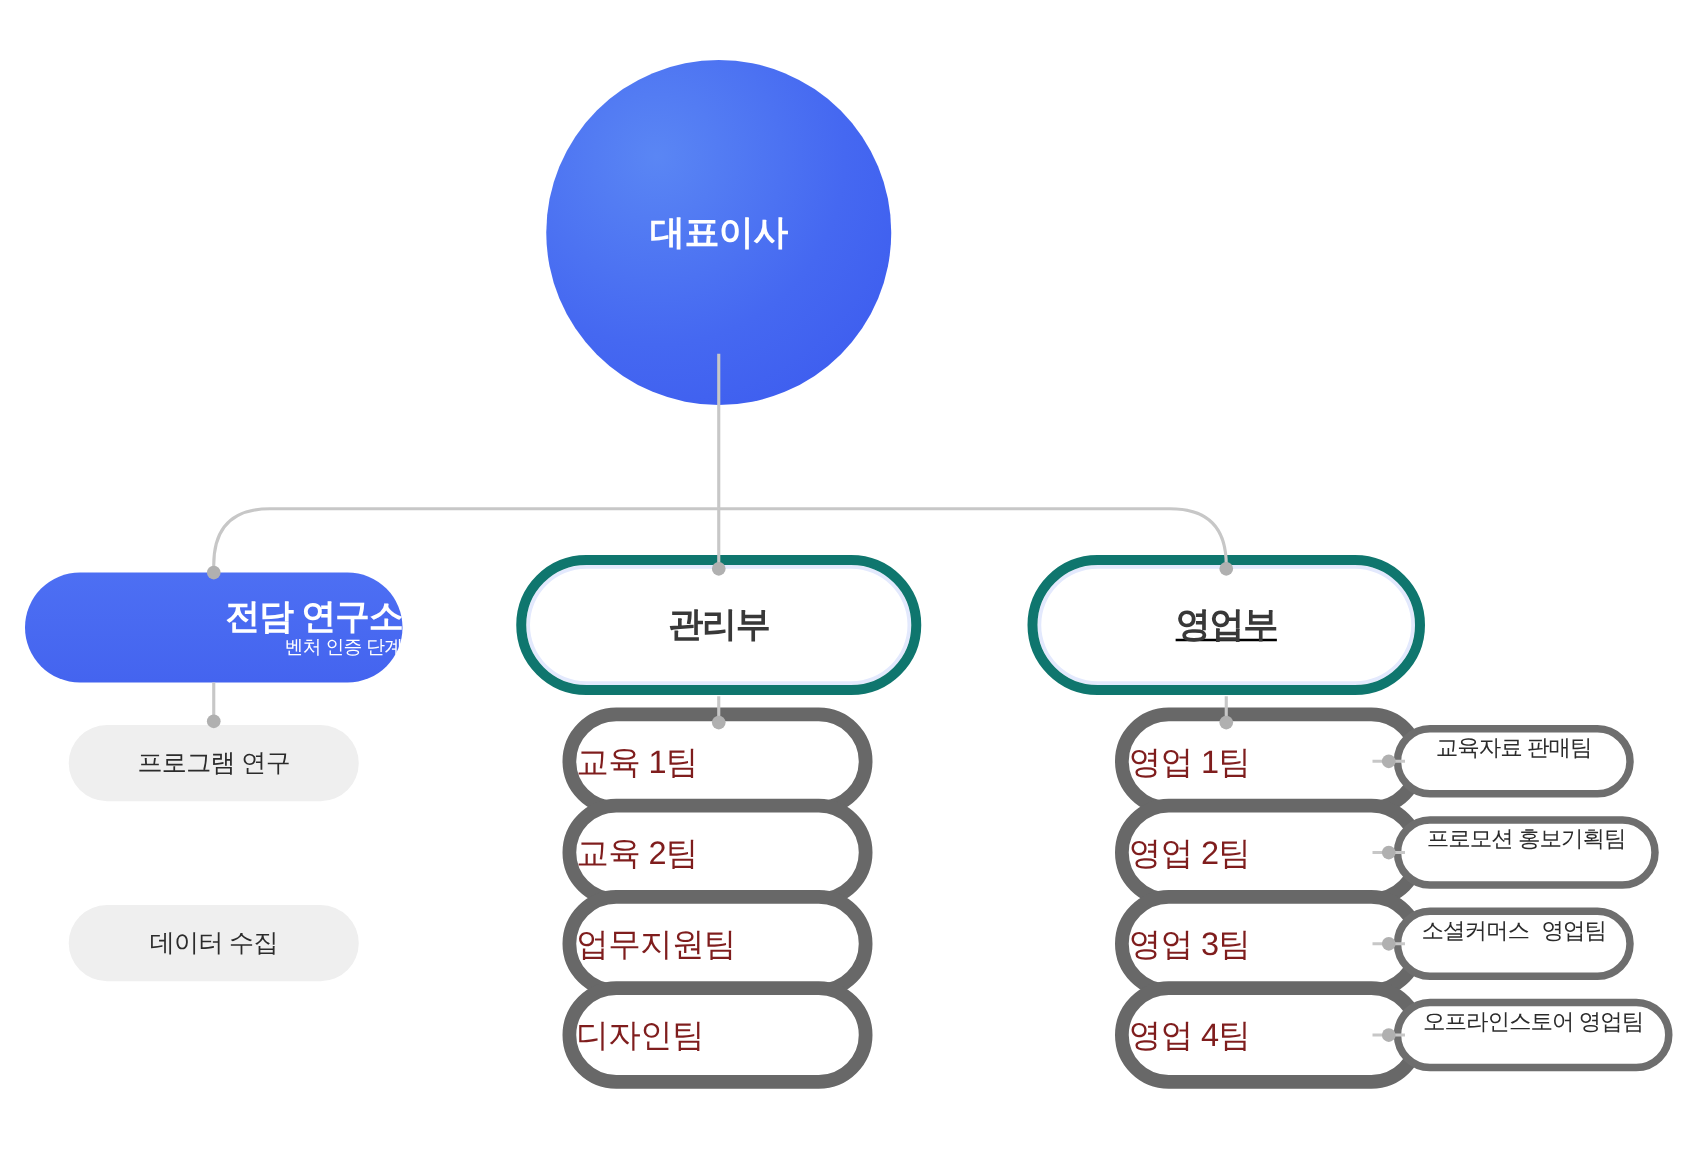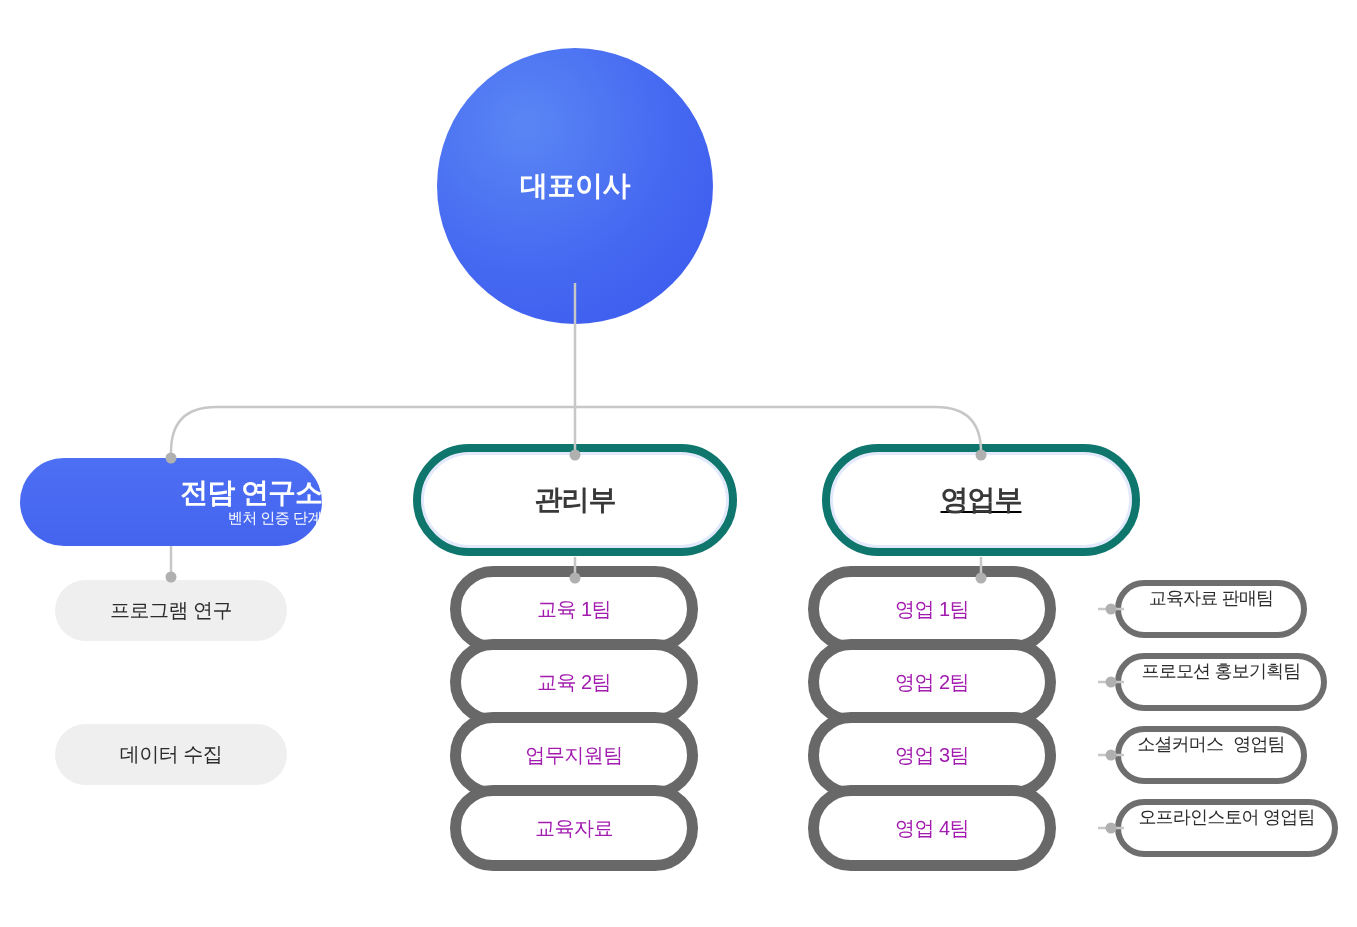--- a/index.html
+++ b/index.html
@@ -58,25 +58,25 @@
     display:flex;align-items:center;justify-content:center;z-index:2;
   }
   .dept.mgmt{left:413px;width:324px;}
   .dept.sales{left:822px;width:318px;text-decoration:underline;}
   .dept .title{color:#383838;font-size:28px;font-weight:700;letter-spacing:-1px;}
 
   
   .team{
     position:absolute;width:248px;height:86px;box-sizing:border-box;
     background:#ffffff;border:11px solid #686868;border-radius:43px;
-    display:flex;align-items:center;justify-content:center;
-    color:#a21caf;font-size:20px;letter-spacing:-0.5px;z-index:1;
+    display:flex;align-items:center;justify-content:flex-start;
+    color:#7f1d1d;font-size:26px;letter-spacing:-0.5px;z-index:1;
   }
   .team.colA{left:450px;}
-  .team.colB{left:808px;}
+  .team.colB{left:892px;}
   .team.r1{top:566px}.team.r2{top:639px}.team.r3{top:712px}.team.r4{top:785px}
 
   
   .subteam{
     position:absolute;left:1115px;height:58px;box-sizing:border-box;
     background:#ffffff;border:6px solid #6e6e6e;border-radius:29px;
     display:flex;justify-content:center;
     color:#2b2b2b;font-size:18px;letter-spacing:-0.8px;z-index:1;
   }
   .subteam.s1{top:580px;width:192px;}
@@ -141,21 +141,21 @@
   <div class="team colA r1">
     <span>교육 1팀</span>
   </div>
   <div class="team colA r2">
     <span>교육 2팀</span>
   </div>
   <div class="team colA r3">
     <span>업무지원팀</span>
   </div>
   <div class="team colA r4">
-    <span>교육자료</span>
+    <span>디자인팀</span>
   </div>
 
   <div class="dept sales">
     <span class="title">영업부</span>
   </div>
   <div class="team colB r1">
     <span>영업 1팀</span>
   </div>
   <div class="team colB r2">
     <span>영업 2팀</span>

